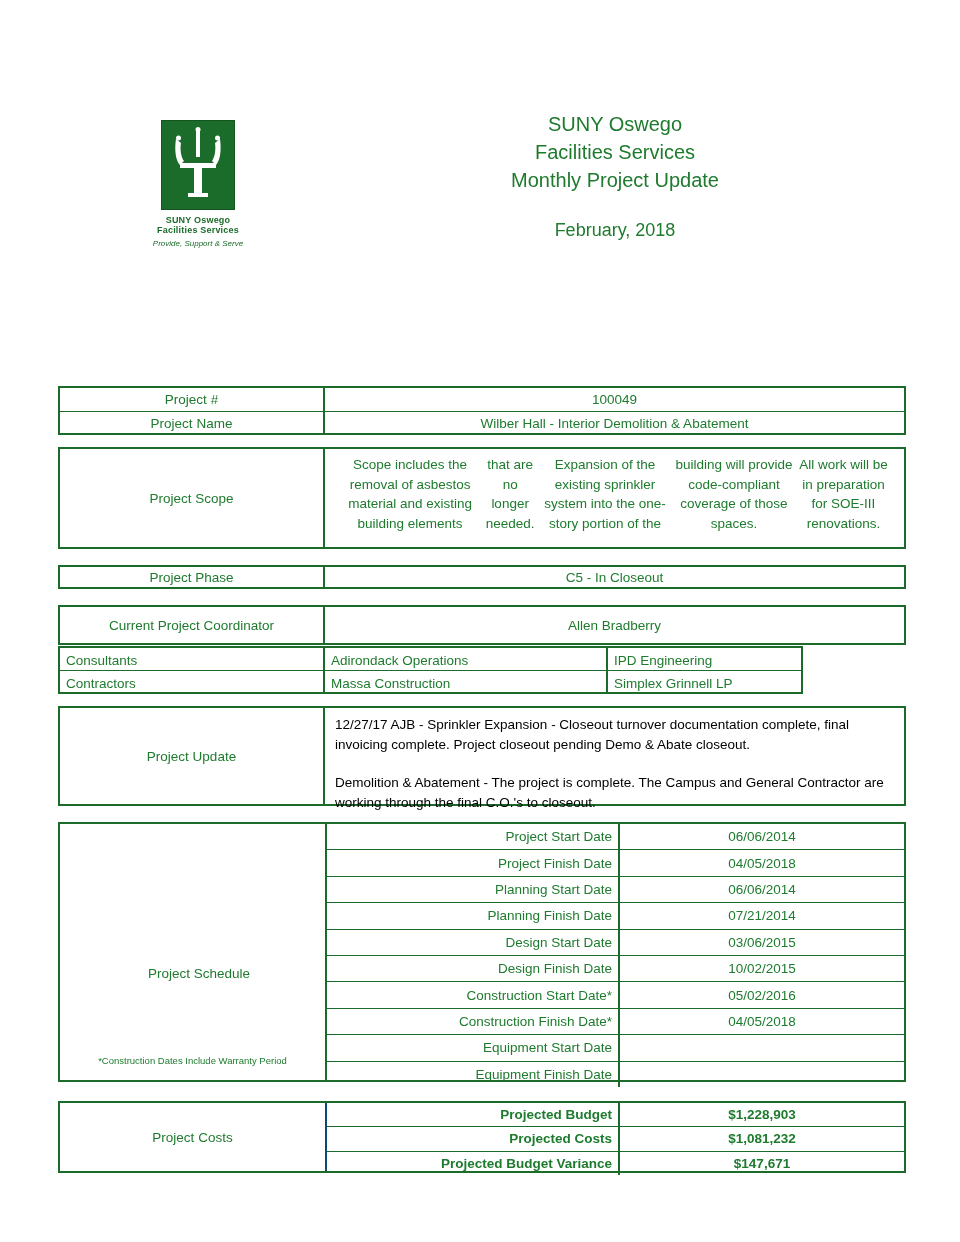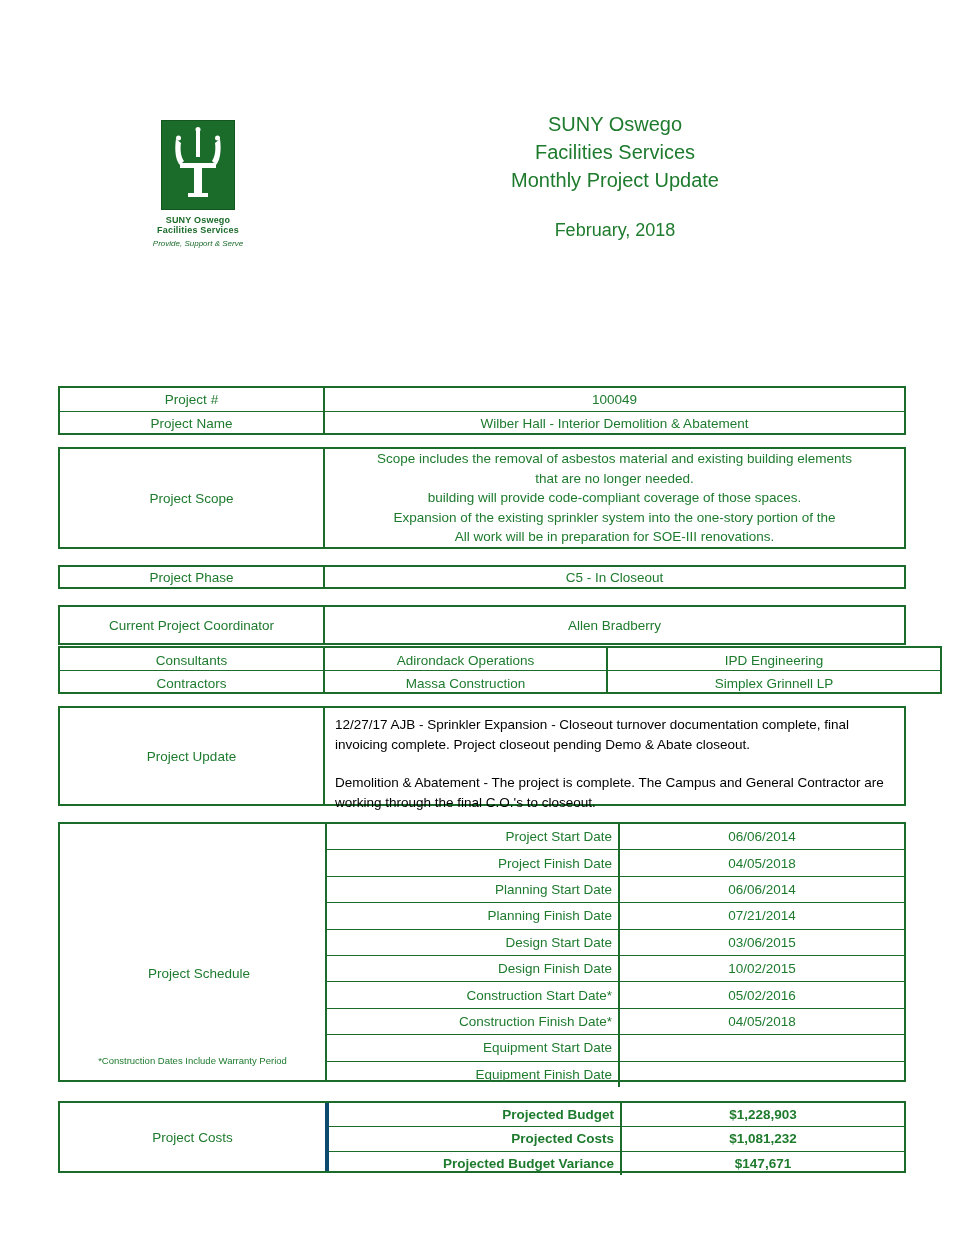--- a/index.html
+++ b/index.html
@@ -95,21 +95,20 @@
   }
   .row {
     display: flex;
     box-sizing: border-box;
   }
   .cell {
     box-sizing: border-box;
     font-size: 13.5px;
     color: #1e7b2e;
     padding: 4px 6px;
-    text-align: center;
     line-height: 17px;
     overflow: hidden;
   }
   .lbl {
     width: 265px;
     flex: 0 0 265px;
     border-right: 2px solid #1b6b2a;
     display: flex;
     align-items: center;
     justify-content: center;
@@ -130,31 +129,31 @@
   #blk-scope { left: 58px; top: 337px; width: 848px; height: 102px; }
   #blk-scope .lbl { height: 100%; }
   #blk-scope .scope-text {
     flex: 1 1 auto;
     padding: 6px 10px;
     text-align: center;
     font-size: 13.5px;
     line-height: 19.5px;
     color: #1e7b2e;
     display: flex;
-    flex-direction: column;
+    flex-direction: row;
     justify-content: center;
   }
 
   #blk-phase { left: 58px; top: 455px; width: 848px; height: 24px; }
   #blk-phase .row { height: 100%; }
 
   #blk-coord { left: 58px; top: 495px; width: 848px; height: 40px; }
   #blk-coord .row { height: 100%; }
 
-  #blk-parties { left: 58px; top: 536px; width: 884px; height: 48px; }
+  #blk-parties { left: 58px; top: 536px; width: 745px; height: 48px; }
   #blk-parties .row { height: 23px; }
   #blk-parties .row.r2 { height: 23px; }
   #blk-parties .p-lbl { width: 265px; flex: 0 0 265px; border-right: 2px solid #1b6b2a; }
   #blk-parties .p-c1 { width: 283px; flex: 0 0 283px; border-right: 2px solid #1b6b2a; }
   #blk-parties .p-c2 { flex: 1 1 auto; }
 
   #blk-update { left: 58px; top: 596px; width: 848px; height: 100px; }
   #blk-update .lbl { height: 100%; }
   #blk-update .upd-text {
     flex: 1 1 auto;
@@ -206,21 +205,21 @@
     display: flex;
     align-items: center;
     justify-content: center;
     font-size: 13.5px;
   }
 
   #blk-costs { left: 58px; top: 991px; width: 848px; height: 72px; }
   #blk-costs .cost-lbl {
     width: 265px;
     flex: 0 0 265px;
-    border-right: 4px solid #0c4a6e;
+    border-right: 2px solid #0c4a6e;
     display: flex;
     align-items: center;
     justify-content: center;
     font-size: 13.5px;
   }
   #blk-costs .cost-rows { flex: 1 1 auto; font-weight: bold; }
   #blk-costs .crow { display: flex; height: 23.3px; }
   #blk-costs .crow .cname {
     width: 285px;
     flex: 0 0 285px;
@@ -284,22 +283,22 @@
       <div class="cell val">Wilber Hall - Interior Demolition &amp; Abatement</div>
     </div>
   </div>
 
   <div class="blk" id="blk-scope">
     <div class="flexrow">
       <div class="cell lbl">Project Scope</div>
       <div class="scope-text">
         <div>Scope includes the removal of asbestos material and existing building elements</div>
         <div>that are no longer needed.</div>
+        <div>Expansion of the existing sprinkler system into the one-story portion of the</div>
         <div>building will provide code-compliant coverage of those spaces.</div>
-        <div>Expansion of the existing sprinkler system into the one-story portion of the</div>
         <div>All work will be in preparation for SOE-III renovations.</div>
       </div>
     </div>
   </div>
 
   <div class="blk" id="blk-phase">
     <div class="row">
       <div class="cell lbl">Project Phase</div>
       <div class="cell val">C5 - In Closeout</div>
     </div>

